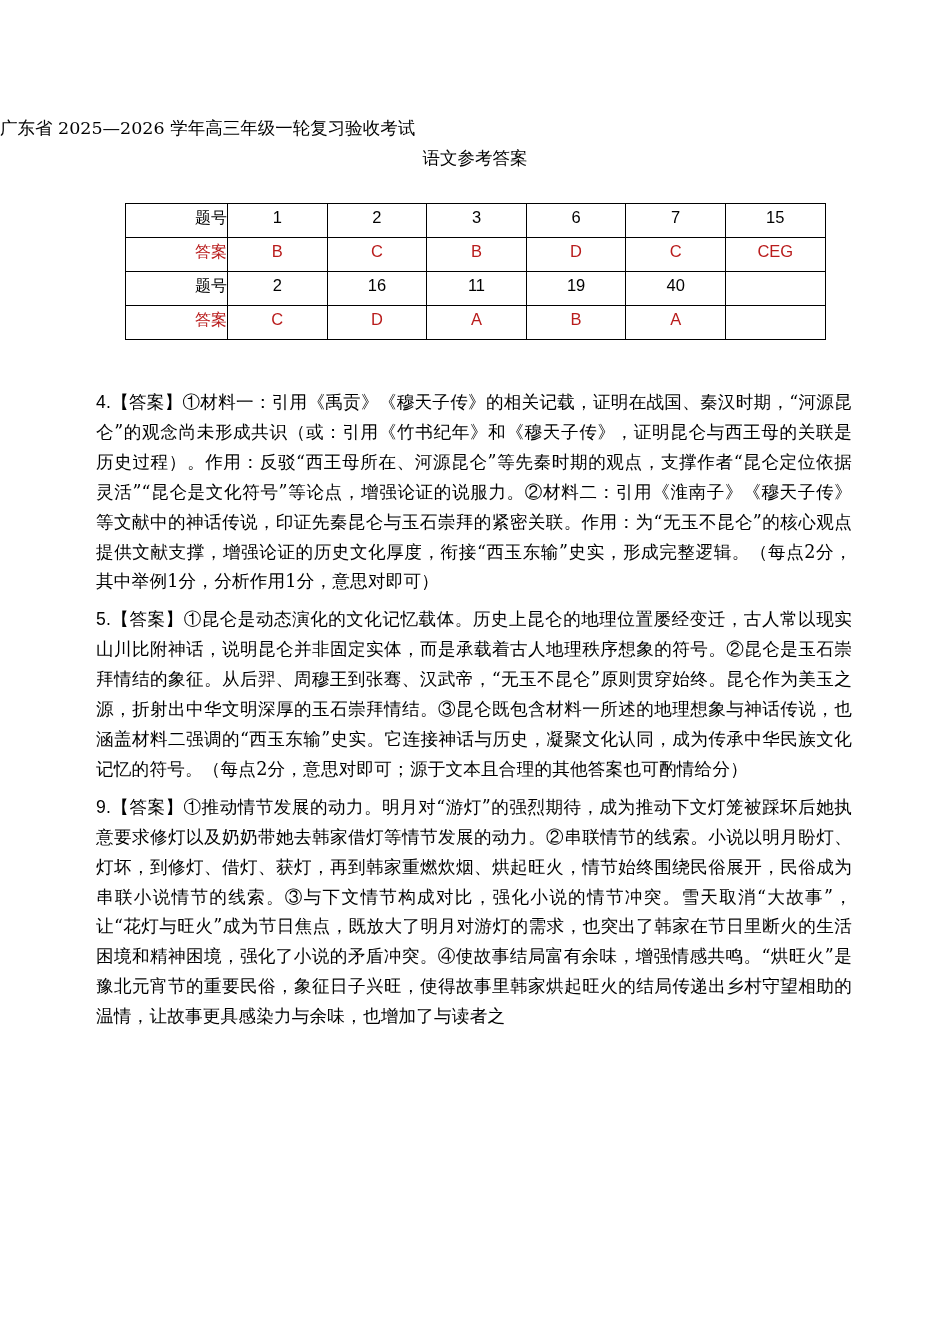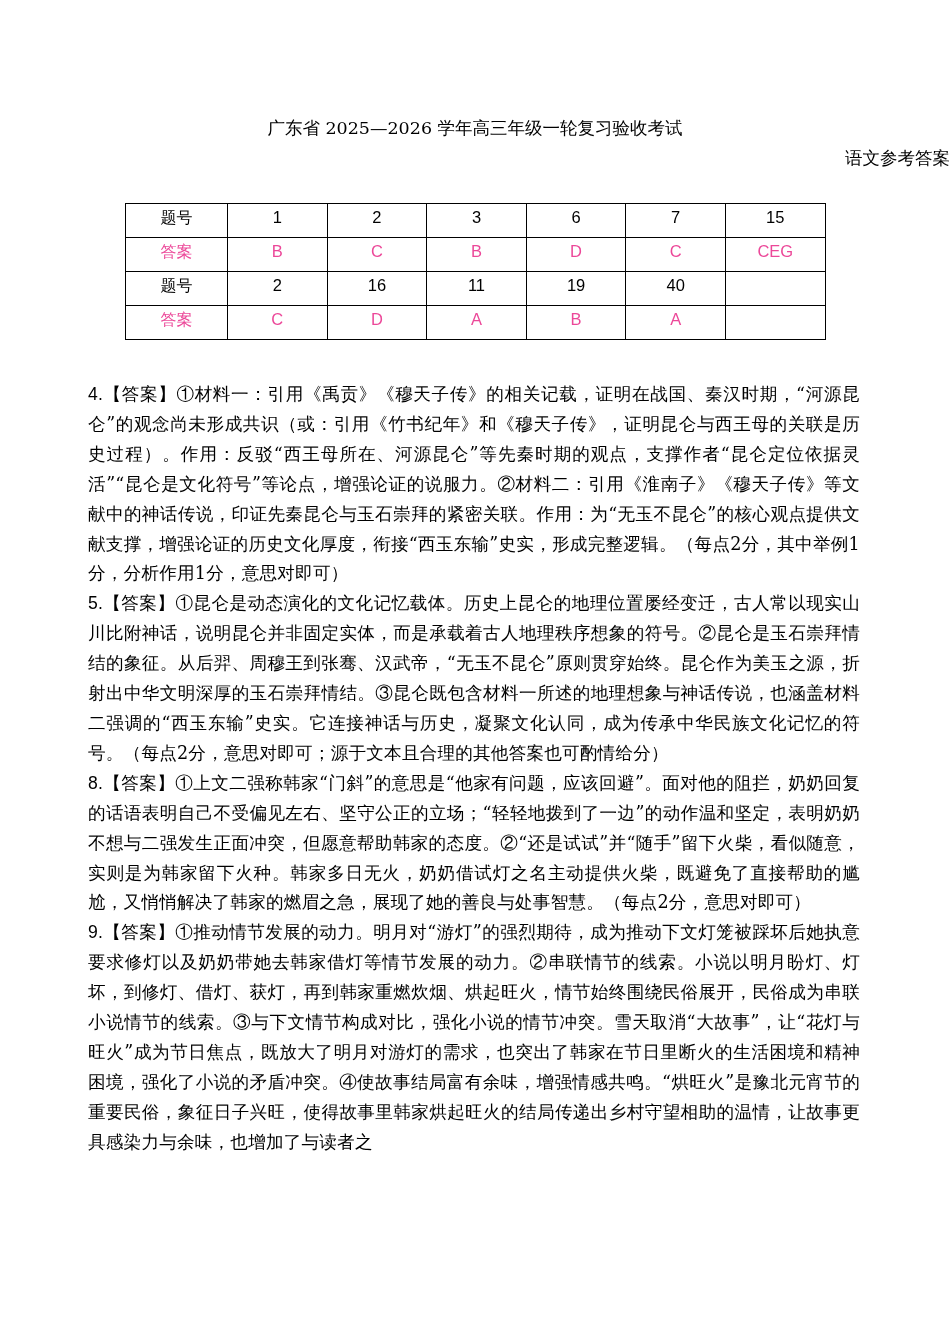--- a/index.html
+++ b/index.html
@@ -1,32 +1,32 @@
 <!DOCTYPE html>
 <html><head>
 <meta charset="utf-8">
 <style>
   html, body { margin: 0; padding: 0; background: #ffffff; }
   body { width: 950px; height: 1344px; position: relative; overflow: hidden;
          font-family: "DejaVu Serif", "Liberation Serif", serif; color: #000; }
-  .title { position: absolute; left: 0; width: 950px; top: 116px; text-align: center;
+  .title { position: absolute; left: 0; width: 950px; top: 116px; 
            font-size: 17.5px; line-height: 24px; }
-  .subtitle { position: absolute; left: 0; width: 950px; top: 146px; text-align: right;
+  .subtitle { position: absolute; left: 0; width: 950px; top: 146px; text-align: center;
               font-size: 17.5px; line-height: 24px; }
   table.answers { position: absolute; left: 125px; top: 203px; border-collapse: collapse;
                   width: 700px; table-layout: fixed; }
   table.answers td { border: 1px solid #000; height: 34px; padding: 0; text-align: center;
                      vertical-align: top; padding-top: 4px; box-sizing: border-box;
                      font-size: 16.5px; font-family: "Liberation Sans", sans-serif; }
-  table.answers td.label { font-family: "DejaVu Sans", sans-serif; font-size: 16px; }
-  table.answers td.red { color: #ec4899; }
+  table.answers td.label { font-family: "DejaVu Sans", sans-serif; font-size: 16px; text-align: right; }
+  table.answers td.red { color: #b91c1c; }
   table.answers col.c0 { width: 102px; }
   table.answers col.cn { width: 99.6px; }
   .body { position: absolute; left: 88px; top: 380px; width: 772px; }
-  .body p { margin: 0; font-size: 17.6px; line-height: 29.9px; text-align: justify;
+  .body p { margin: 8px; font-size: 17.6px; line-height: 29.9px; text-align: justify;
             text-align-last: left; letter-spacing: 0.2px; }
   .qnum { font-family: "Liberation Sans", sans-serif; }
 </style>
 </head>
 <body>
 
 <div class="title">广东省 2025—2026 学年高三年级一轮复习验收考试</div>
 <div class="subtitle">语文参考答案</div>
 
 <table class="answers">
@@ -75,15 +75,14 @@
       <td class="red">B</td>
       <td class="red">A</td>
       <td class="red"></td>
     </tr>
   </tbody>
 </table>
 
 <div class="body">
   <p><span class="qnum">4.</span><span>【答案】①材料一：引用《禹贡》《穆天子传》的相关记载，证明在战国、秦汉时期，“河源昆仑”的观念尚未形成共识（或：引用《竹书纪年》和《穆天子传》，证明昆仑与西王母的关联是历史过程）。作用：反驳“西王母所在、河源昆仑”等先秦时期的观点，支撑作者“昆仑定位依据灵活”“昆仑是文化符号”等论点，增强论证的说服力。②材料二：引用《淮南子》《穆天子传》等文献中的神话传说，印证先秦昆仑与玉石崇拜的紧密关联。作用：为“无玉不昆仑”的核心观点提供文献支撑，增强论证的历史文化厚度，衔接“西玉东输”史实，形成完整逻辑。（每点2分，其中举例1分，分析作用1分，意思对即可）</span></p>
   <p><span class="qnum">5.</span><span>【答案】①昆仑是动态演化的文化记忆载体。历史上昆仑的地理位置屡经变迁，古人常以现实山川比附神话，说明昆仑并非固定实体，而是承载着古人地理秩序想象的符号。②昆仑是玉石崇拜情结的象征。从后羿、周穆王到张骞、汉武帝，“无玉不昆仑”原则贯穿始终。昆仑作为美玉之源，折射出中华文明深厚的玉石崇拜情结。③昆仑既包含材料一所述的地理想象与神话传说，也涵盖材料二强调的“西玉东输”史实。它连接神话与历史，凝聚文化认同，成为传承中华民族文化记忆的符号。（每点2分，意思对即可；源于文本且合理的其他答案也可酌情给分）</span></p>
-  <p><span class="qnum">8.</span><span>【答案】①上文二强称韩家“门斜”的意思是“他家有问题，应该回避”。面对他的阻拦，奶奶回复的话语表明自己不受偏见左右、坚守公正的立场；“轻轻地拨到了一边”的动作温和坚定，表明奶奶不想与二强发生正面冲突，但愿意帮助韩家的态度。②“还是试试”并“随手”留下火柴，看似随意，实则是为韩家留下火种。韩家多日无火，奶奶借试灯之名主动提供火柴，既避免了直接帮助的尴尬，又悄悄解决了韩家的燃眉之急，展现了她的善良与处事智慧。（每点2分，意思对即可）</span></p>
   <p><span class="qnum">9.</span><span>【答案】①推动情节发展的动力。明月对“游灯”的强烈期待，成为推动下文灯笼被踩坏后她执意要求修灯以及奶奶带她去韩家借灯等情节发展的动力。②串联情节的线索。小说以明月盼灯、灯坏，到修灯、借灯、获灯，再到韩家重燃炊烟、烘起旺火，情节始终围绕民俗展开，民俗成为串联小说情节的线索。③与下文情节构成对比，强化小说的情节冲突。雪天取消“大故事”，让“花灯与旺火”成为节日焦点，既放大了明月对游灯的需求，也突出了韩家在节日里断火的生活困境和精神困境，强化了小说的矛盾冲突。④使故事结局富有余味，增强情感共鸣。“烘旺火”是豫北元宵节的重要民俗，象征日子兴旺，使得故事里韩家烘起旺火的结局传递出乡村守望相助的温情，让故事更具感染力与余味，也增加了与读者之</span></p>
 </div>
 
 </body></html>

